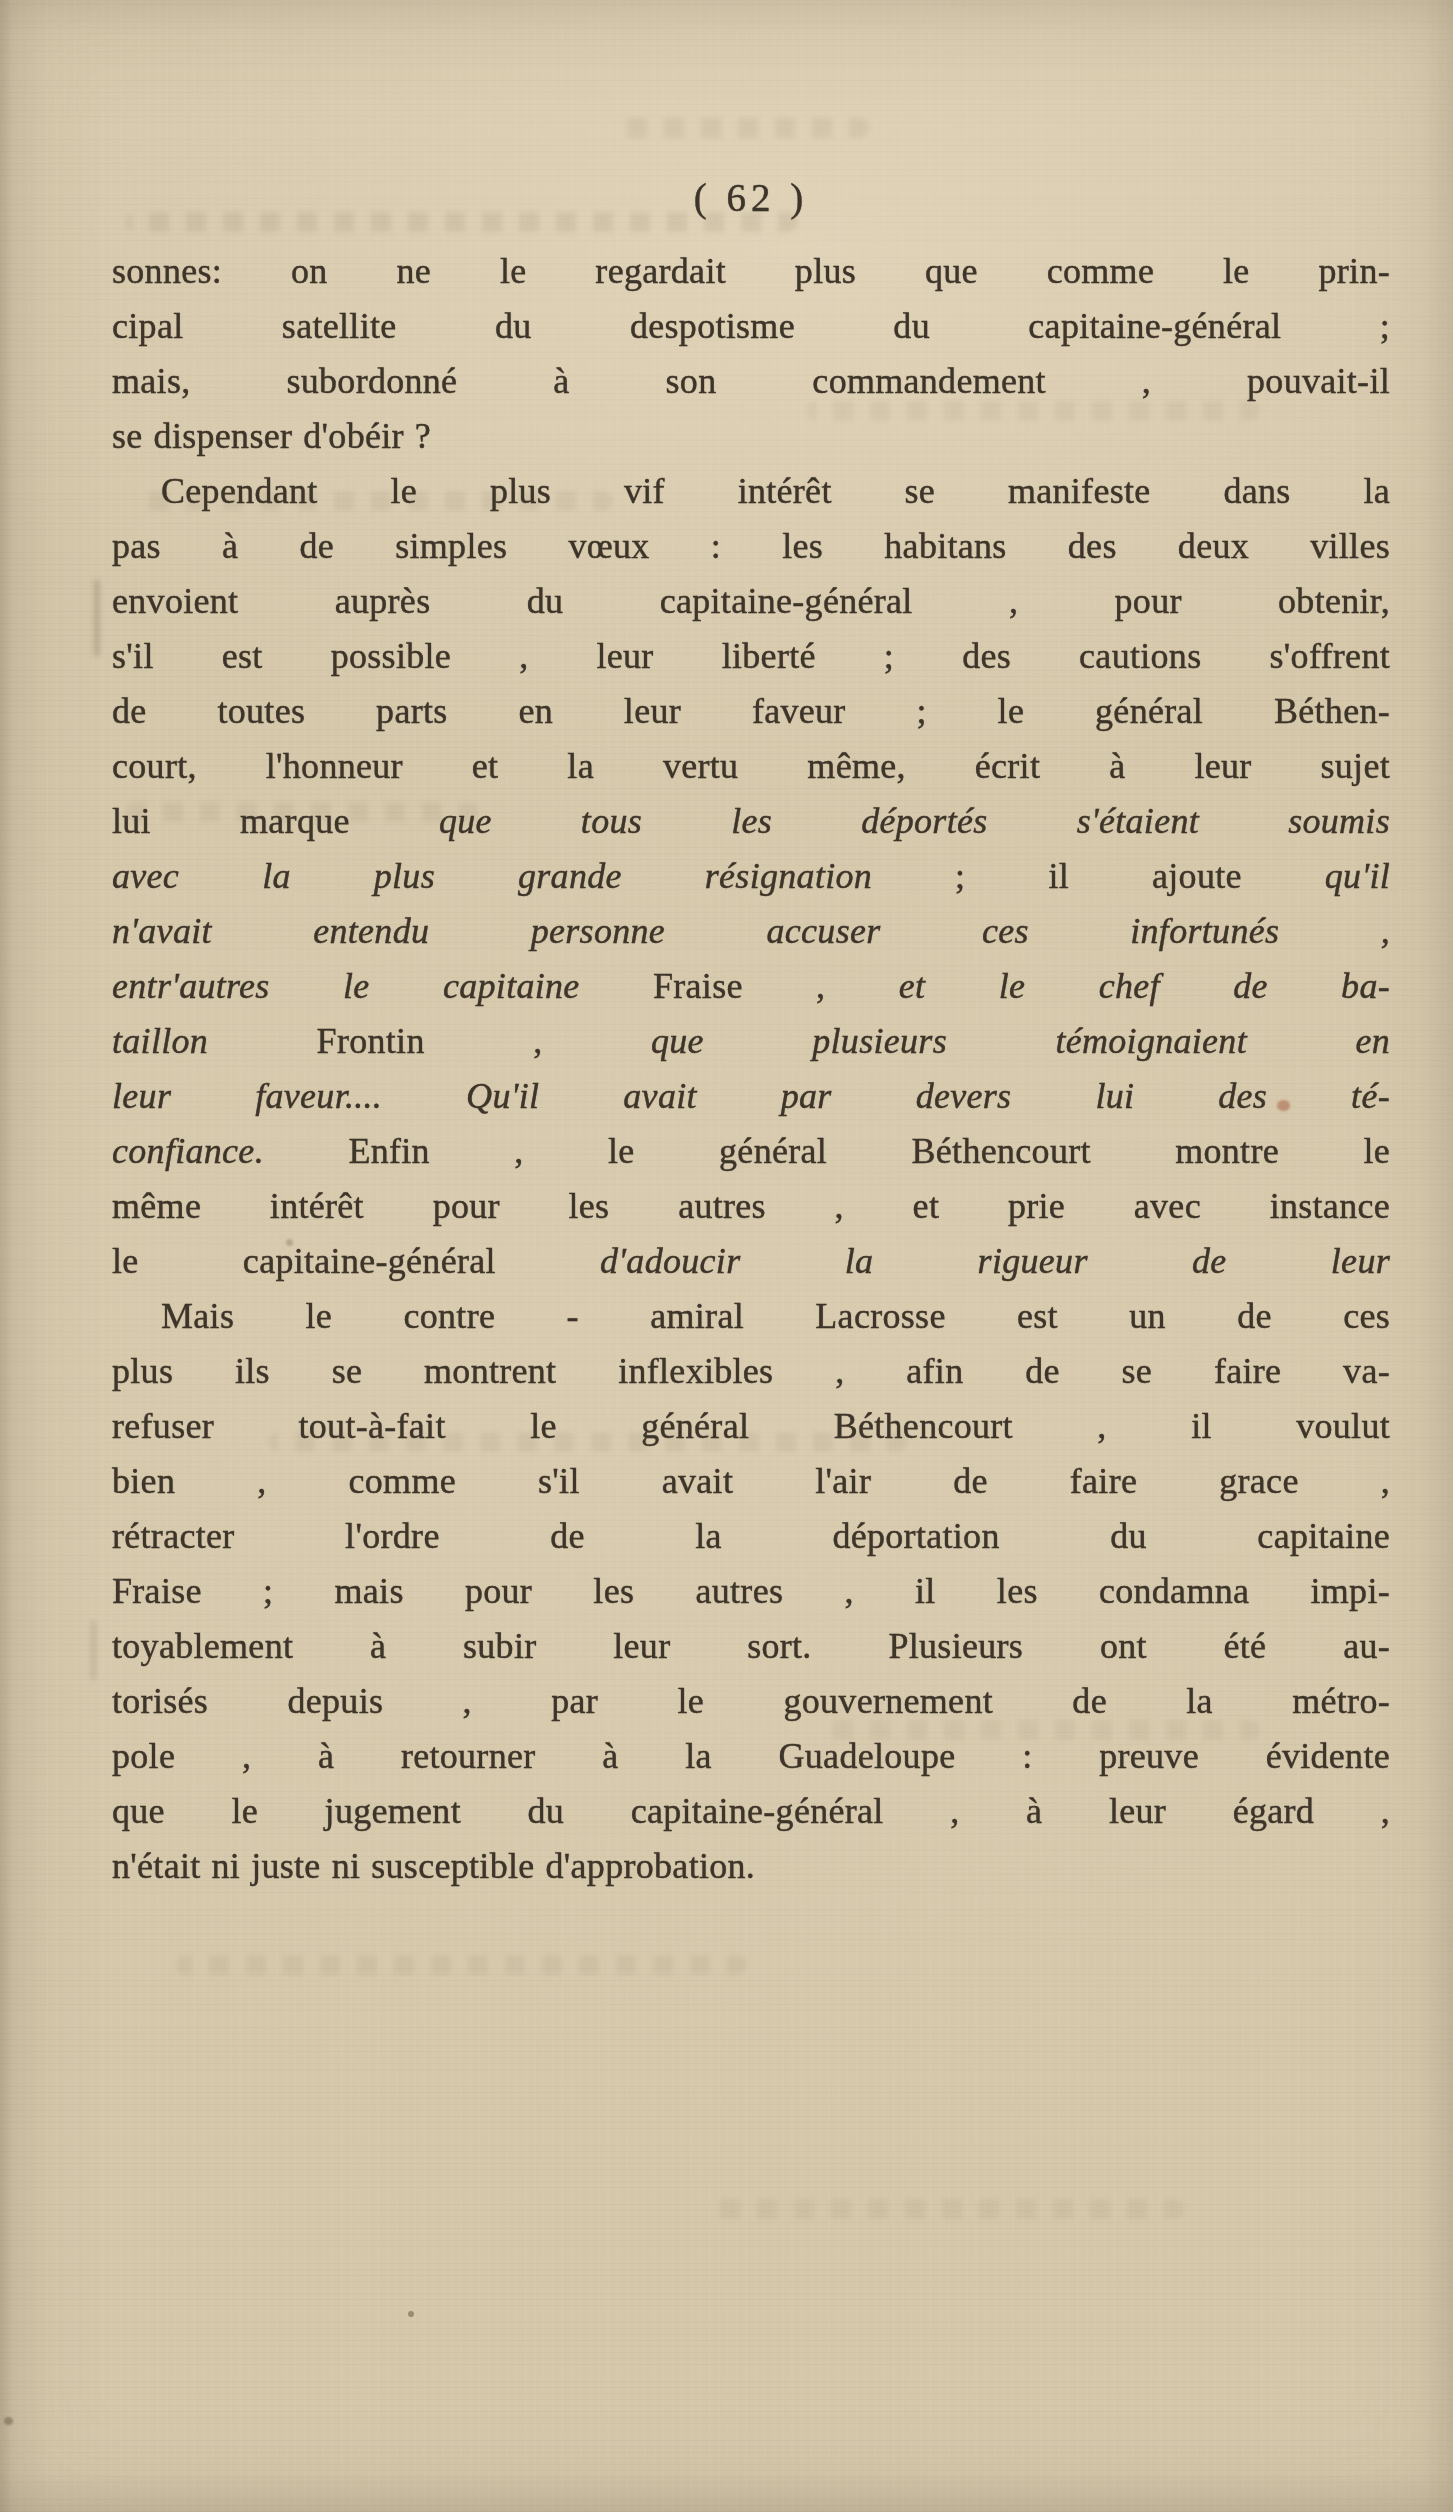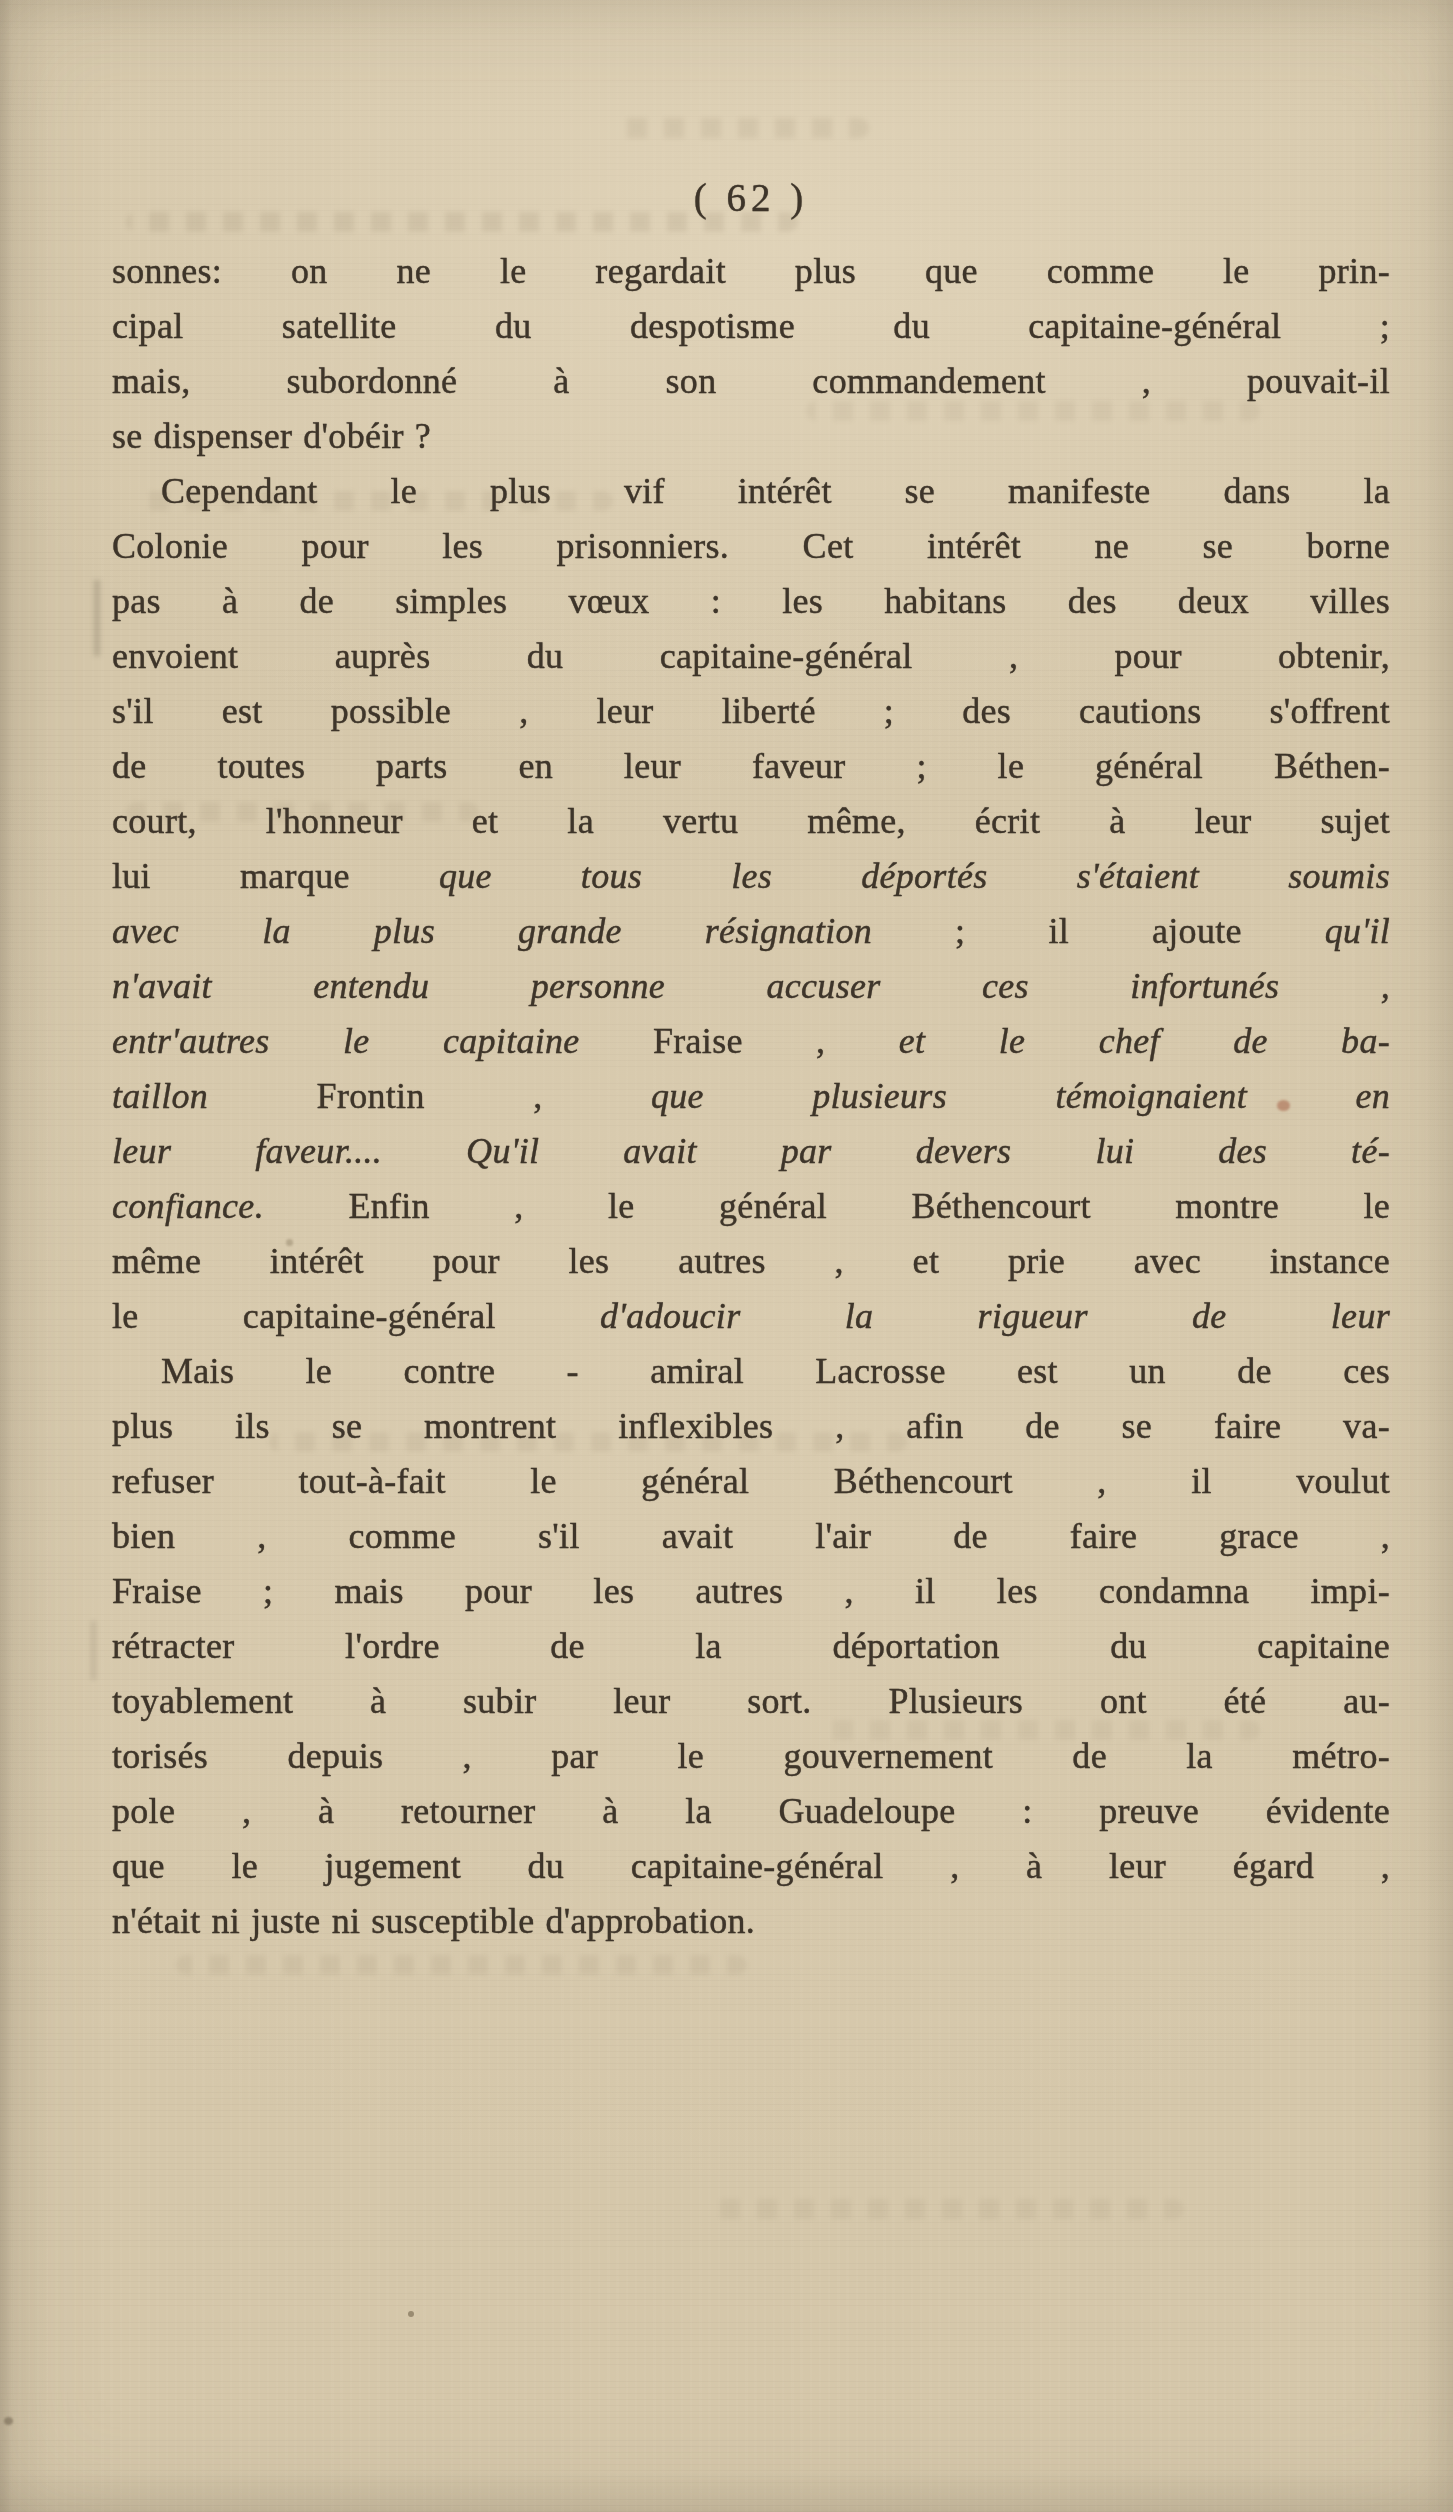--- a/index.html
+++ b/index.html
@@ -78,41 +78,40 @@
   <div class="smudge" style="left:91px; top:1621px; width:5px; height:59px; opacity:.7;"></div>
 
   <div class="page-number">( 62 )</div>
 
   <div class="text-block">
       <div class="line"><span>sonnes: on ne le regardait plus que comme le prin-</span></div>
       <div class="line"><span>cipal satellite du despotisme du capitaine-général ;</span></div>
       <div class="line"><span>mais, subordonné à son commandement , pouvait-il</span></div>
       <div class="line para-end"><span>se dispenser d'obéir ?</span></div>
       <div class="line indent"><span>Cependant le plus vif intérêt se manifeste dans la</span></div>
-      <div class="line"><span>Colonie pour les prisonniers. Cet intérêt ne se borne</span></div>
       <div class="line"><span>pas à de simples vœux : les habitans des deux villes</span></div>
       <div class="line"><span>envoient auprès du capitaine-général , pour obtenir,</span></div>
       <div class="line"><span>s'il est possible , leur liberté ; des cautions s'offrent</span></div>
       <div class="line"><span>de toutes parts en leur faveur ; le général Béthen-</span></div>
       <div class="line"><span>court, l'honneur et la vertu même, écrit à leur sujet</span></div>
       <div class="line"><span>lui marque </span><span class="it">que tous les déportés s'étaient soumis</span></div>
       <div class="line"><span class="it">avec la plus grande résignation </span><span>; il ajoute </span><span class="it">qu'il</span></div>
       <div class="line"><span class="it">n'avait entendu personne accuser ces infortunés ,</span></div>
       <div class="line"><span class="it">entr'autres le capitaine </span><span>Fraise , </span><span class="it">et le chef de ba-</span></div>
       <div class="line"><span class="it">taillon </span><span>Frontin , </span><span class="it">que plusieurs témoignaient en</span></div>
       <div class="line"><span class="it">leur faveur.... Qu'il avait par devers lui des té-</span></div>
       <div class="line"><span class="it">confiance. </span><span>Enfin , le général Béthencourt montre le</span></div>
       <div class="line"><span>même intérêt pour les autres , et prie avec instance</span></div>
       <div class="line"><span>le capitaine-général </span><span class="it">d'adoucir la rigueur de leur</span></div>
       <div class="line indent"><span>Mais le contre - amiral Lacrosse est un de ces</span></div>
       <div class="line"><span>plus ils se montrent inflexibles , afin de se faire va-</span></div>
       <div class="line"><span>refuser tout-à-fait le général Béthencourt , il voulut</span></div>
       <div class="line"><span>bien , comme s'il avait l'air de faire grace ,</span></div>
+      <div class="line"><span>rétracter l'ordre de la déportation du capitaine</span></div>
       <div class="line"><span>Fraise ; mais pour les autres , il les condamna impi-</span></div>
-      <div class="line"><span>rétracter l'ordre de la déportation du capitaine</span></div>
       <div class="line"><span>toyablement à subir leur sort. Plusieurs ont été au-</span></div>
       <div class="line"><span>torisés depuis , par le gouvernement de la métro-</span></div>
       <div class="line"><span>pole , à retourner à la Guadeloupe : preuve évidente</span></div>
       <div class="line"><span>que le jugement du capitaine-général , à leur égard ,</span></div>
       <div class="line para-end"><span>n'était ni juste ni susceptible d'approbation.</span></div>
     </div>
 
 </div>
 
 

